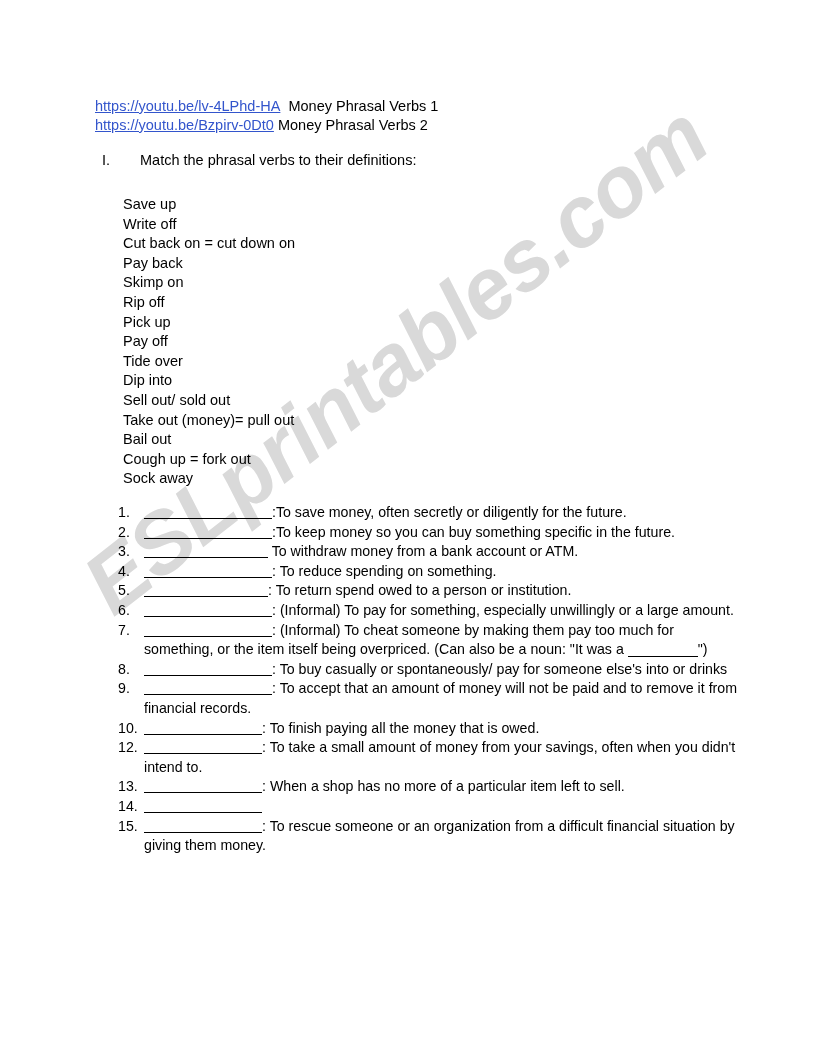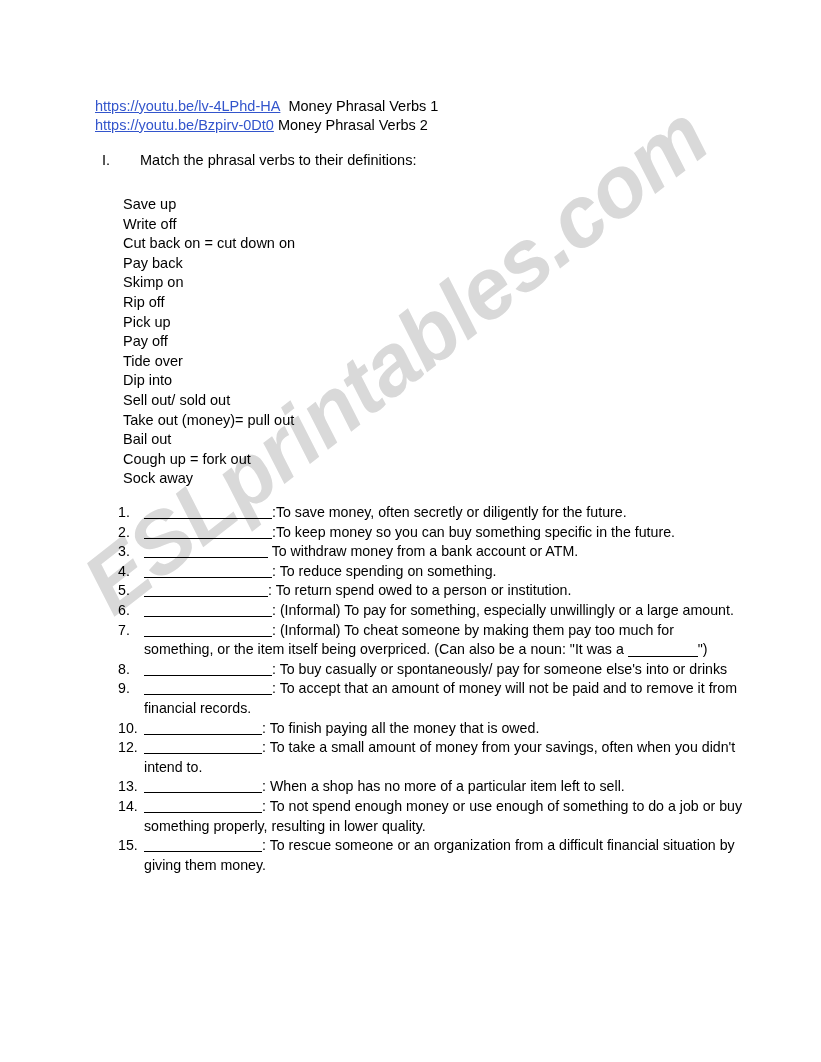--- a/index.html
+++ b/index.html
@@ -171,18 +171,18 @@
         <div class="def-item"><span class="def-num">3.</span><span class="blank w-mid"></span><span> To withdraw money from a bank account or ATM.</span></div>
         <div class="def-item"><span class="def-num">4.</span><span class="blank w-long"></span><span>: To reduce spending on something.</span></div>
         <div class="def-item"><span class="def-num">5.</span><span class="blank w-mid"></span><span>: To return spend owed to a person or institution.</span></div>
         <div class="def-item"><span class="def-num">6.</span><span class="blank w-long"></span><span>: (Informal) To pay for something, especially unwillingly or a large amount.</span></div>
         <div class="def-item"><span class="def-num">7.</span><span class="blank w-long"></span><span>: (Informal) To cheat someone by making them pay too much for something, or the item itself being overpriced. (Can also be a noun: "It was a </span><span class="blank w-inline"></span><span>")</span></div>
         <div class="def-item"><span class="def-num">8.</span><span class="blank w-long"></span><span>: To buy casually or spontaneously/ pay for someone else's into or drinks</span></div>
         <div class="def-item"><span class="def-num">9.</span><span class="blank w-long"></span><span>: To accept that an amount of money will not be paid and to remove it from financial records.</span></div>
         <div class="def-item"><span class="def-num">10.</span><span class="blank w-short"></span><span>: To finish paying all the money that is owed.</span></div>
         <div class="def-item"><span class="def-num">12.</span><span class="blank w-short"></span><span>: To take a small amount of money from your savings, often when you didn't intend to.</span></div>
         <div class="def-item"><span class="def-num">13.</span><span class="blank w-short"></span><span>: When a shop has no more of a particular item left to sell.</span></div>
-        <div class="def-item"><span class="def-num">14.</span><span class="blank w-short"></span><span>: To not spend enough money or use enough of something to do a job or buy something properly, resulting in lower quality.</span></div>
+        <div class="def-item"><span class="def-num">14.</span><span class="blank w-short"></span></div>
         <div class="def-item"><span class="def-num">15.</span><span class="blank w-short"></span><span>: To rescue someone or an organization from a difficult financial situation by giving them money.</span></div>
       </div>
 
   </div>
 </div>
 
 </body></html>

